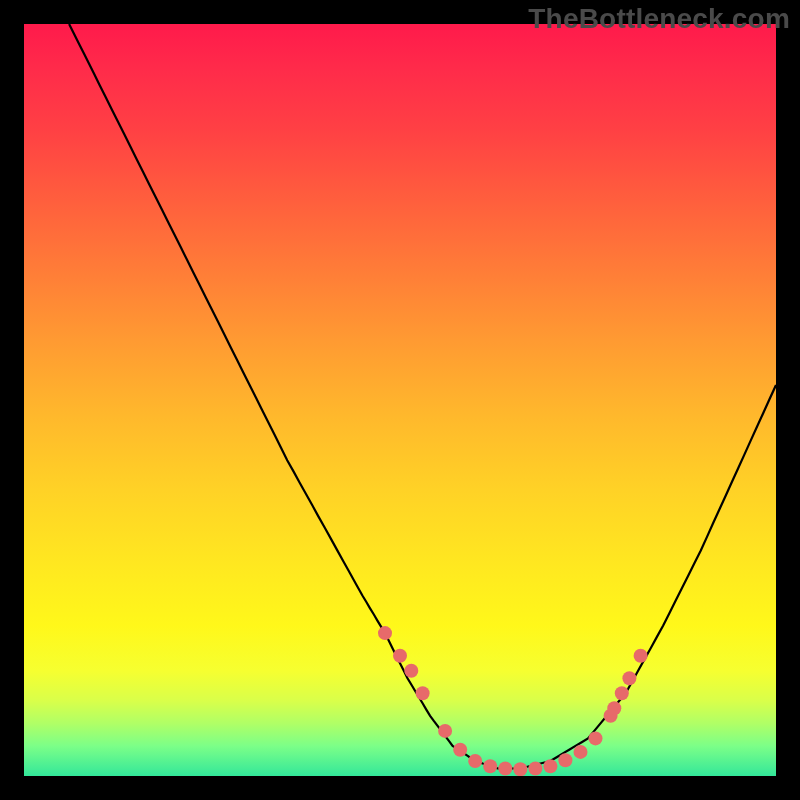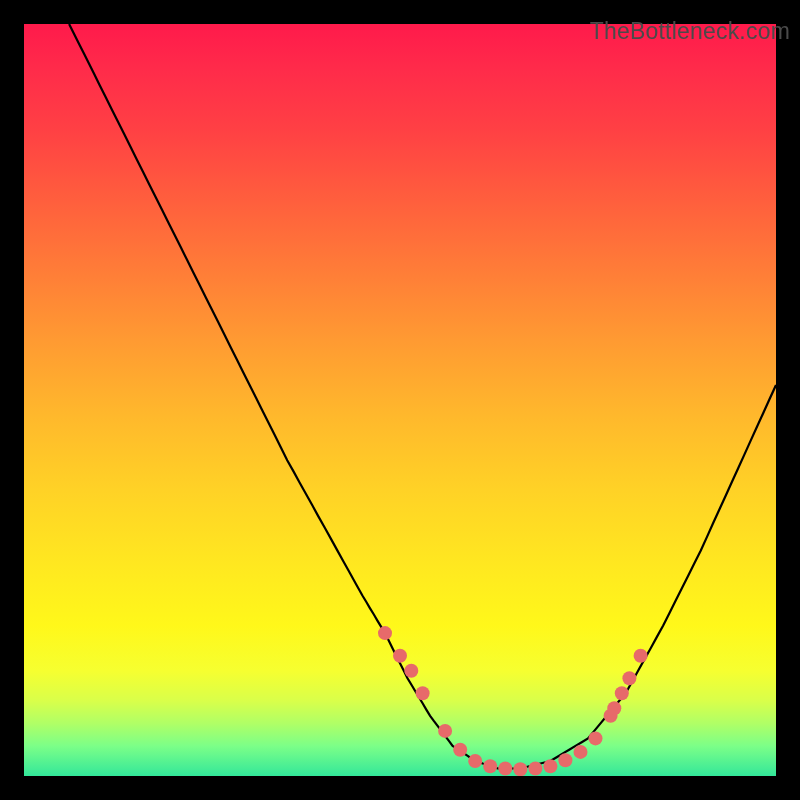--- a/index.html
+++ b/index.html
@@ -36,25 +36,25 @@
       #ffe820 72%,
       #fff81a 80%,
       #f6ff30 86%,
       #d9ff4a 90%,
       #b0ff66 93%,
       #7cff88 96%,
       #33e79a 100%);
   }
   .watermark {
     position: absolute;
-    top: 18px;
+    top: 3px;
     right: 10px;
     color: #4a4a4a;
-    font-size: 23px;
-    font-weight: 400;
+    font-size: 28px;
+    font-weight: 700;
     letter-spacing: 0.2px;
     z-index: 5;
   }
   svg.overlay {
     position: absolute;
     left: 0; top: 0;
     width: 752px; height: 752px;
   }
 </style>
 </head>

